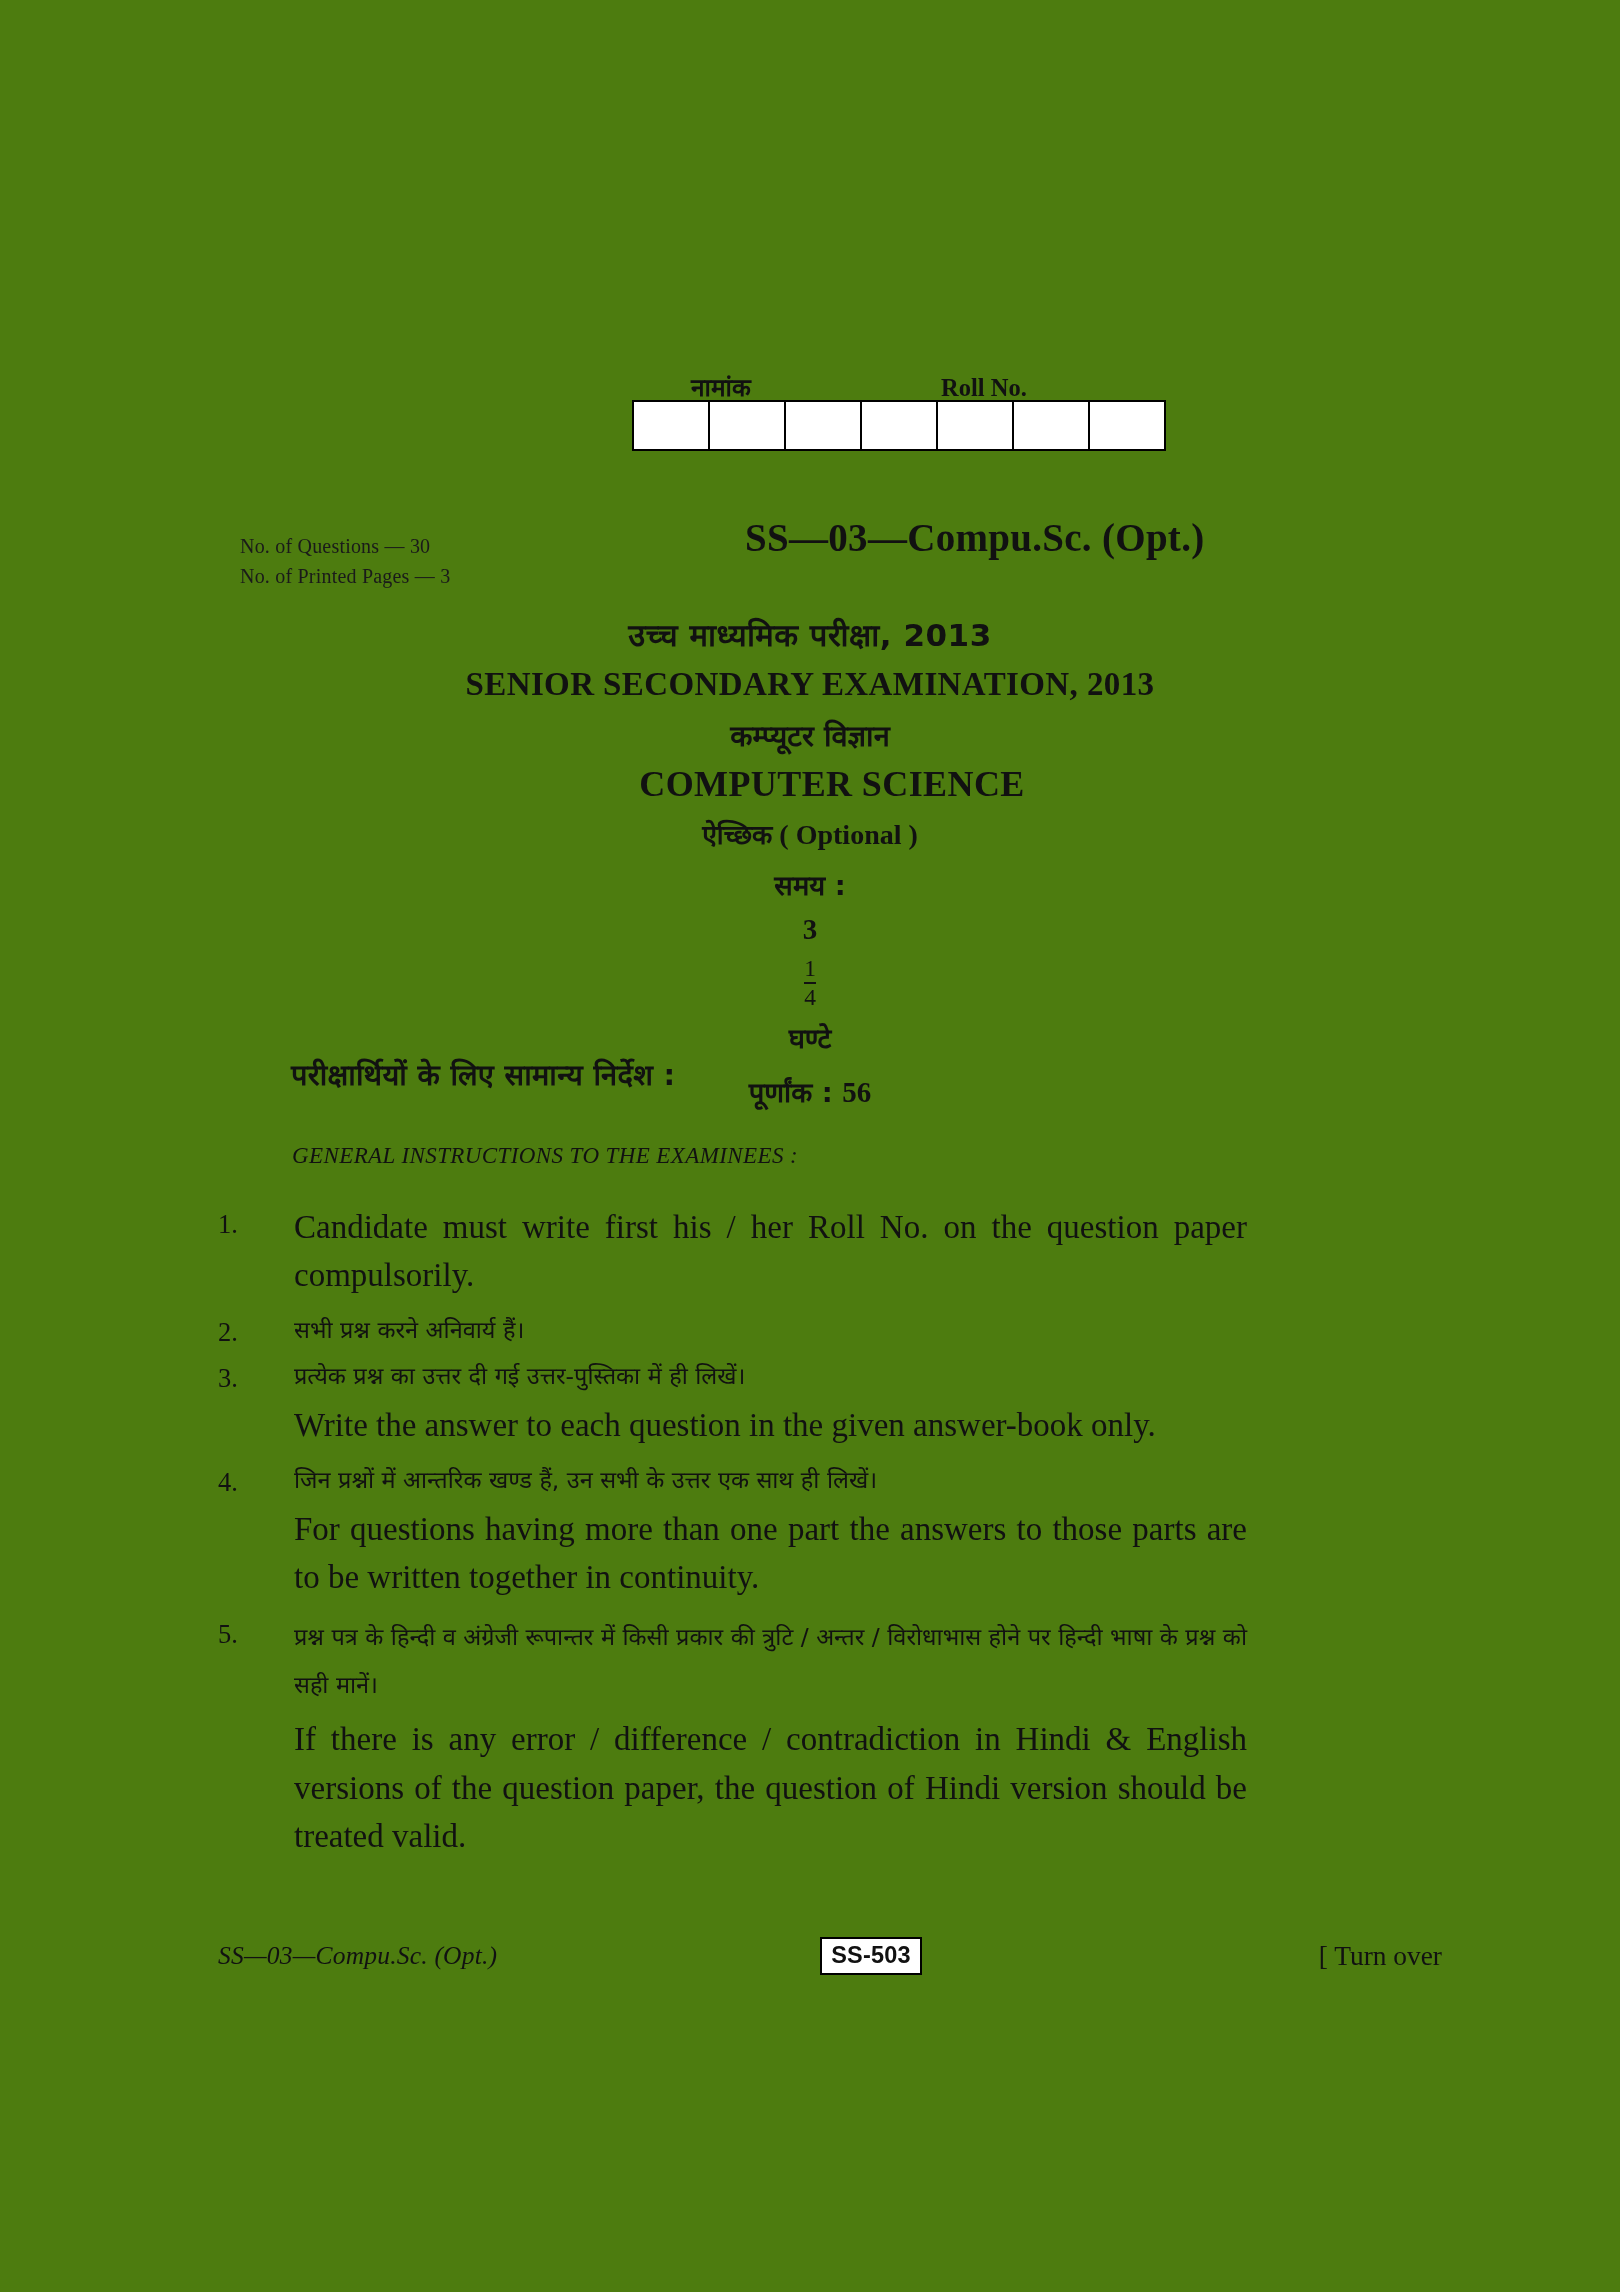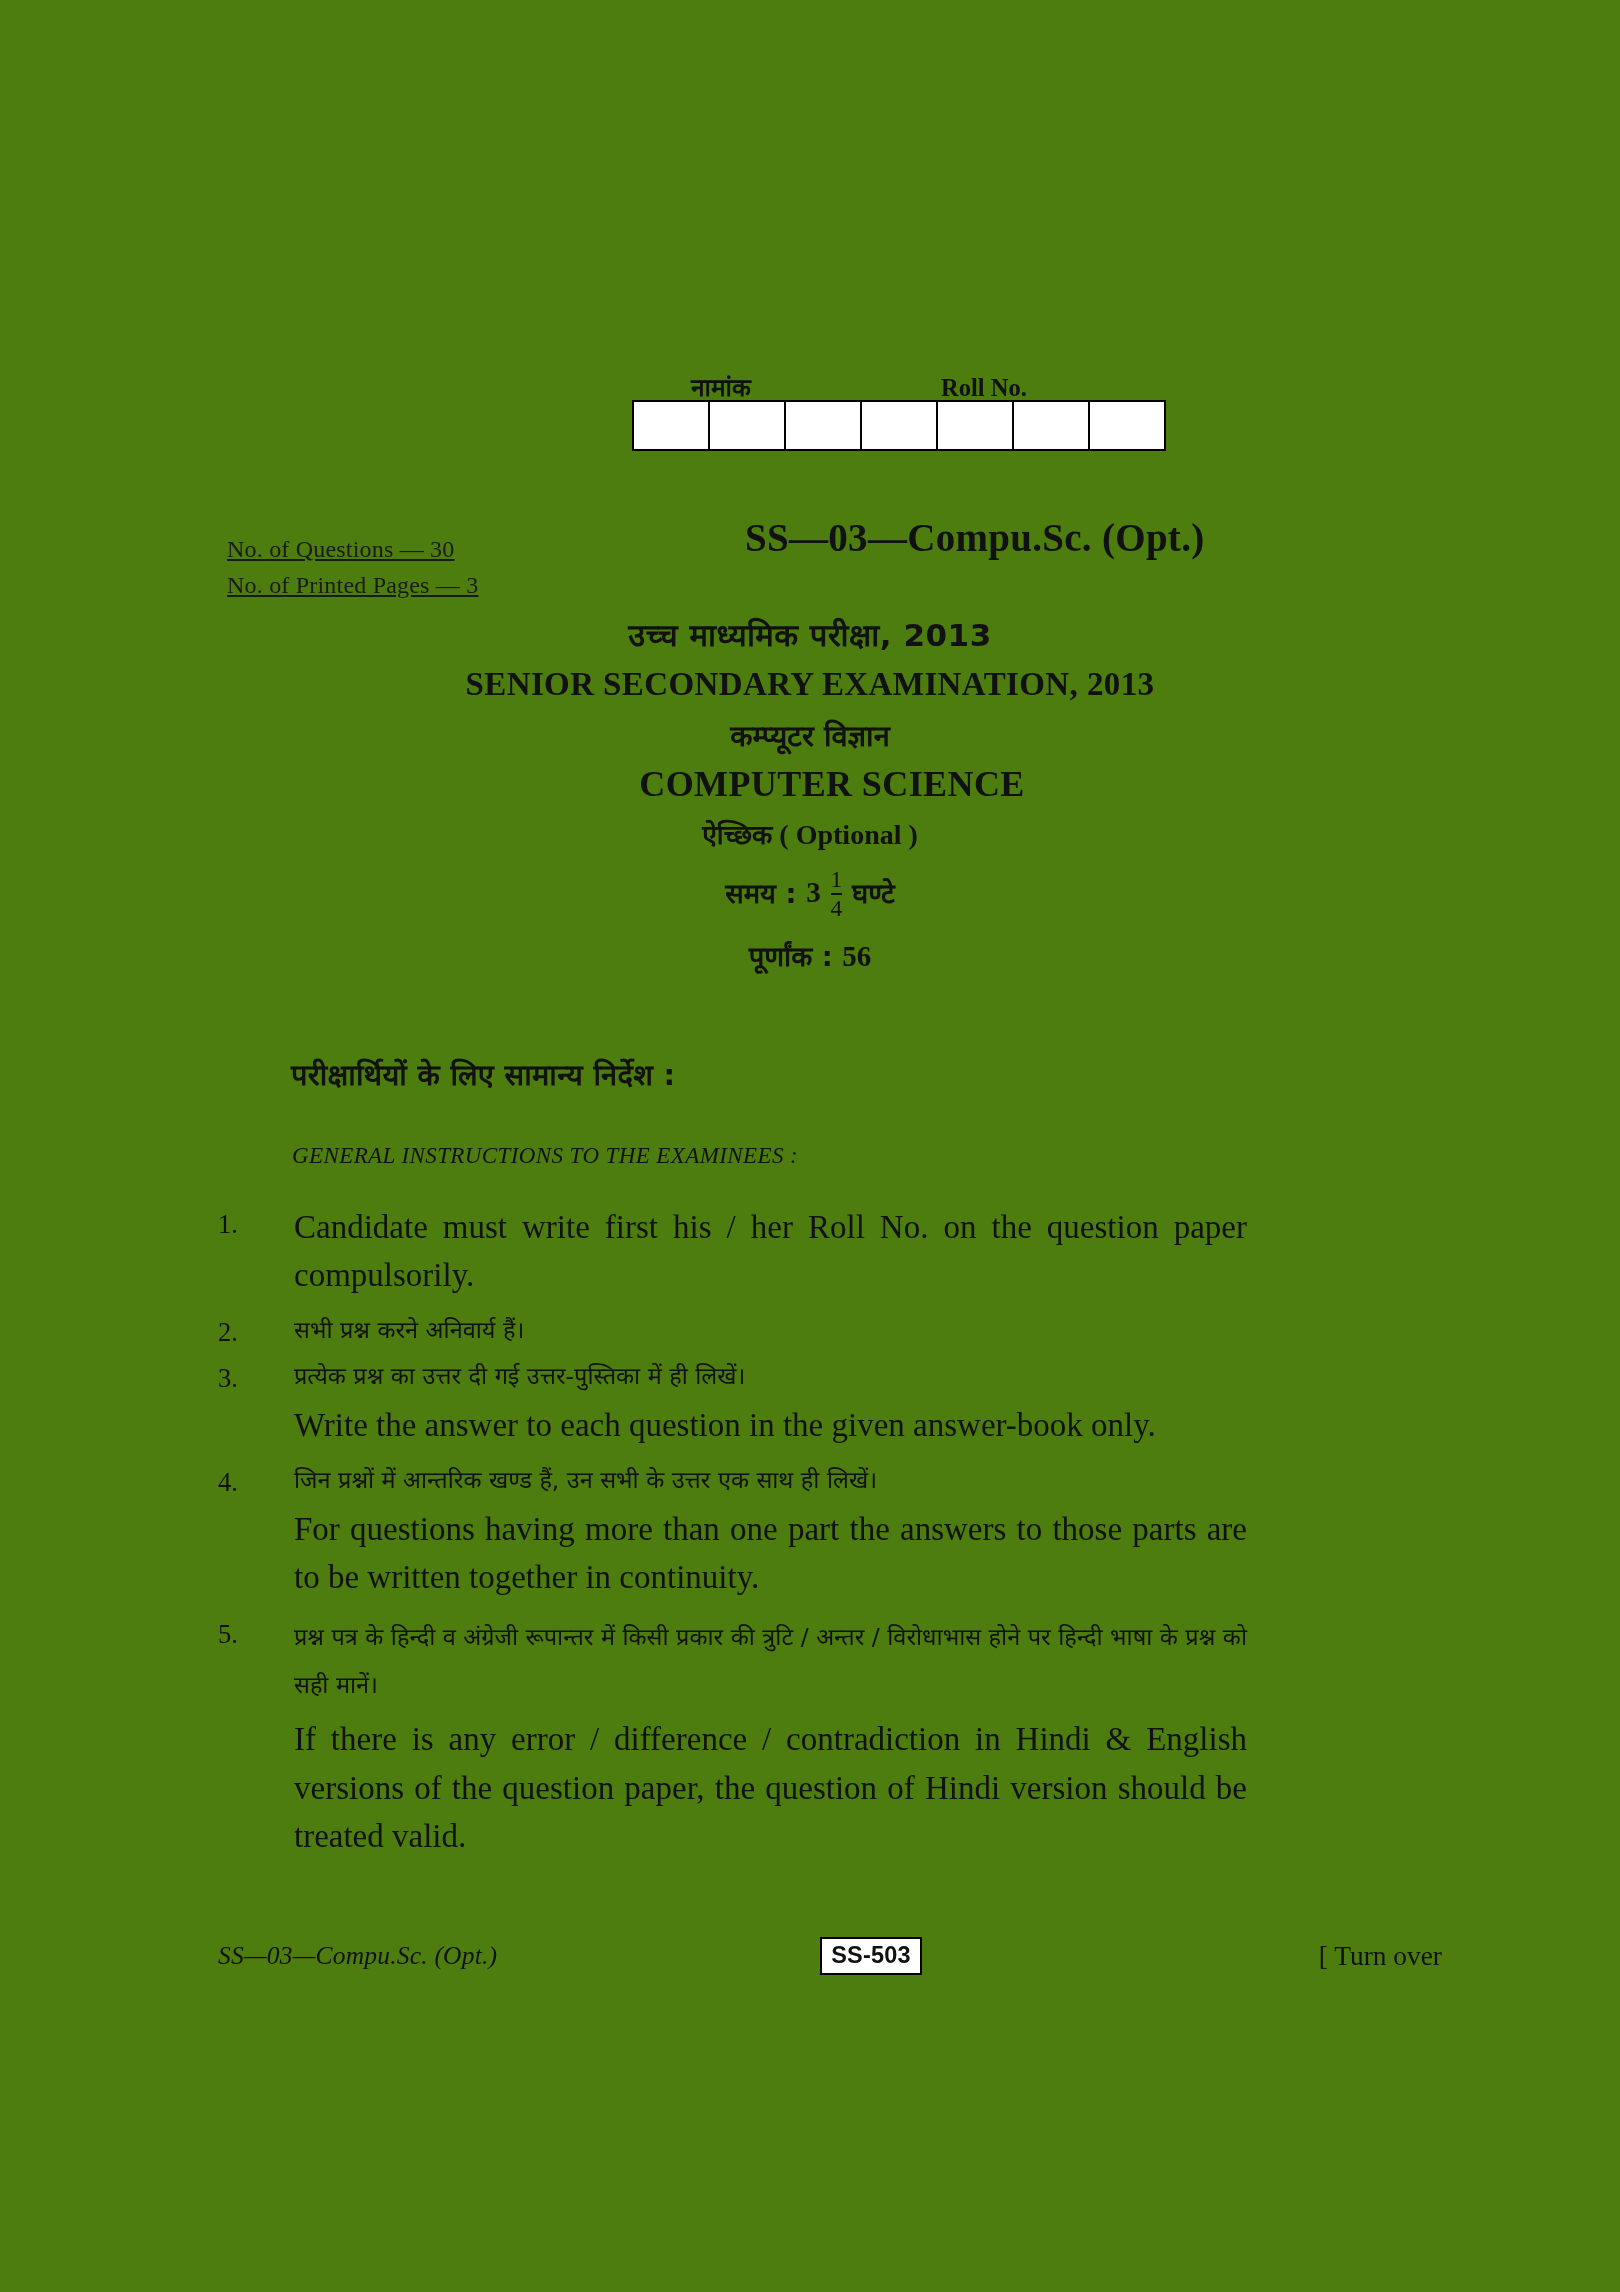--- a/index.html
+++ b/index.html
@@ -55,27 +55,26 @@
   .rollcell {
     flex: 1 1 0;
     border-right: 2.9px solid #000;
     box-sizing: border-box;
     background: #fff;
   }
 
   
   .meta {
     position: absolute;
-    left: 227px;
+    left: 240px;
     top: 531px;
-    font-size: 24px;
+    font-size: 20px;
     line-height: 1.52;
     letter-spacing: 0.2px;
     color: #1a1a1a;
-    text-decoration: underline;
   }
 
   
   .papercode {
     position: absolute;
     left: 745px;
     top: 515px;
     font-weight: bold;
     font-size: 39px;
     letter-spacing: 0.3px;
@@ -132,20 +131,21 @@
 
   .timeline {
     font-weight: bold;
     font-size: 27.4px;
     display: flex;
     align-items: center;
     justify-content: center;
     gap: 9.8px;
     margin-bottom: 17.6px;
     font-family: "DejaVu Sans", sans-serif;
+    flex-direction: column;
   }
   .timeline .num {
     font-family: "Liberation Serif", serif;
     font-size: 29px;
   }
   .frac {
     display: inline-flex;
     flex-direction: column;
     align-items: center;
     font-family: "Liberation Serif", serif;

